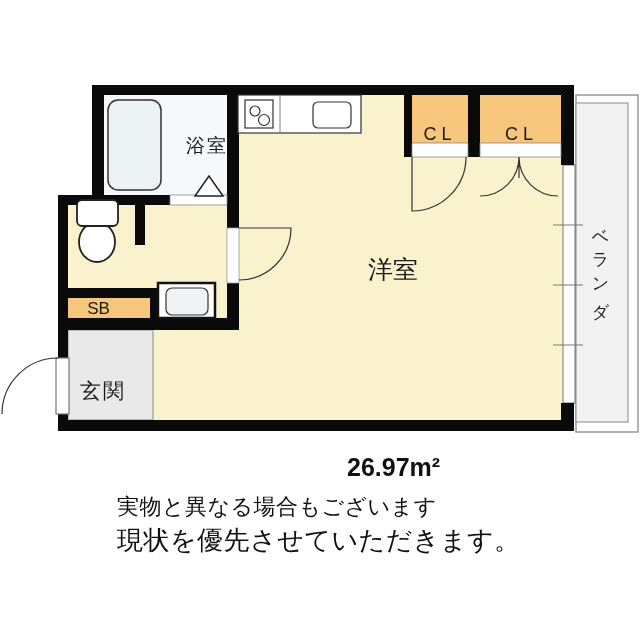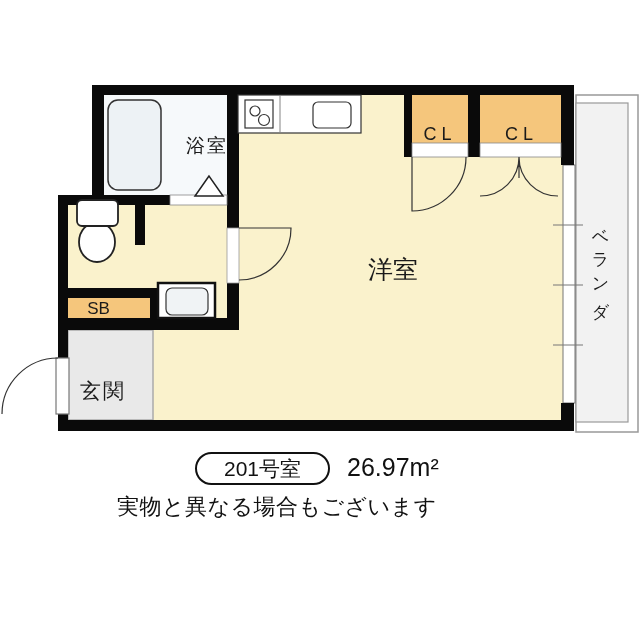--- a/index.html
+++ b/index.html
@@ -13,21 +13,21 @@
   .lbl-cl2{left:482px;width:79px;}
   .lbl-room{left:352px;top:253px;font-size:25px;line-height:33px;margin-left:16px;}
   .lbl-sb{left:68px;top:299px;width:61px;text-align:center;font-size:17px;}
   .lbl-genkan{left:80px;top:377px;font-size:21px;letter-spacing:2px;}
   .lbl-balcony{left:589px;top:217px;font-size:17px;letter-spacing:5px;
                writing-mode:vertical-rl;text-orientation:upright;}
   .caption{position:absolute;color:#111;}
   .room-pill{left:195px;top:452px;width:131px;height:29px;border:2px solid #111;
              border-radius:17px;display:flex;align-items:center;justify-content:center;
              font-size:21px;}
-  .area-text{left:347px;top:453px;font-size:25px;}
+  .area-text{left:347px;top:453px;font-size:25px;font-weight:bold;}
   .note1{left:117px;top:492px;font-size:22px;letter-spacing:0.5px;}
   .note2{left:117px;top:523px;font-size:26px;letter-spacing:0.5px;}
 </style>
 </head>
 <body>
 
 <div id="stage">
 
   <svg id="plan-svg" width="640" height="448" viewBox="0 0 640 448">
 
@@ -112,18 +112,16 @@
   <div class="lbl lbl-bath">浴室</div>
   <div class="lbl lbl-cl lbl-cl1">CL</div>
   <div class="lbl lbl-cl lbl-cl2">CL</div>
   <div class="lbl lbl-room">
     <div>洋室</div>
   </div>
   <div class="lbl lbl-sb">SB</div>
   <div class="lbl lbl-genkan">玄関</div>
   <div class="lbl lbl-balcony">ベランダ</div>
 
-  <div class="caption room-pill">
-    <span>201号室</span>
-  </div>
   <div class="caption area-text">26.97m²</div>
   <div class="caption note1">実物と異なる場合もございます</div>
+  <div class="caption note2">現状を優先させていただきます。</div>
 </div>
 
 </body></html>

